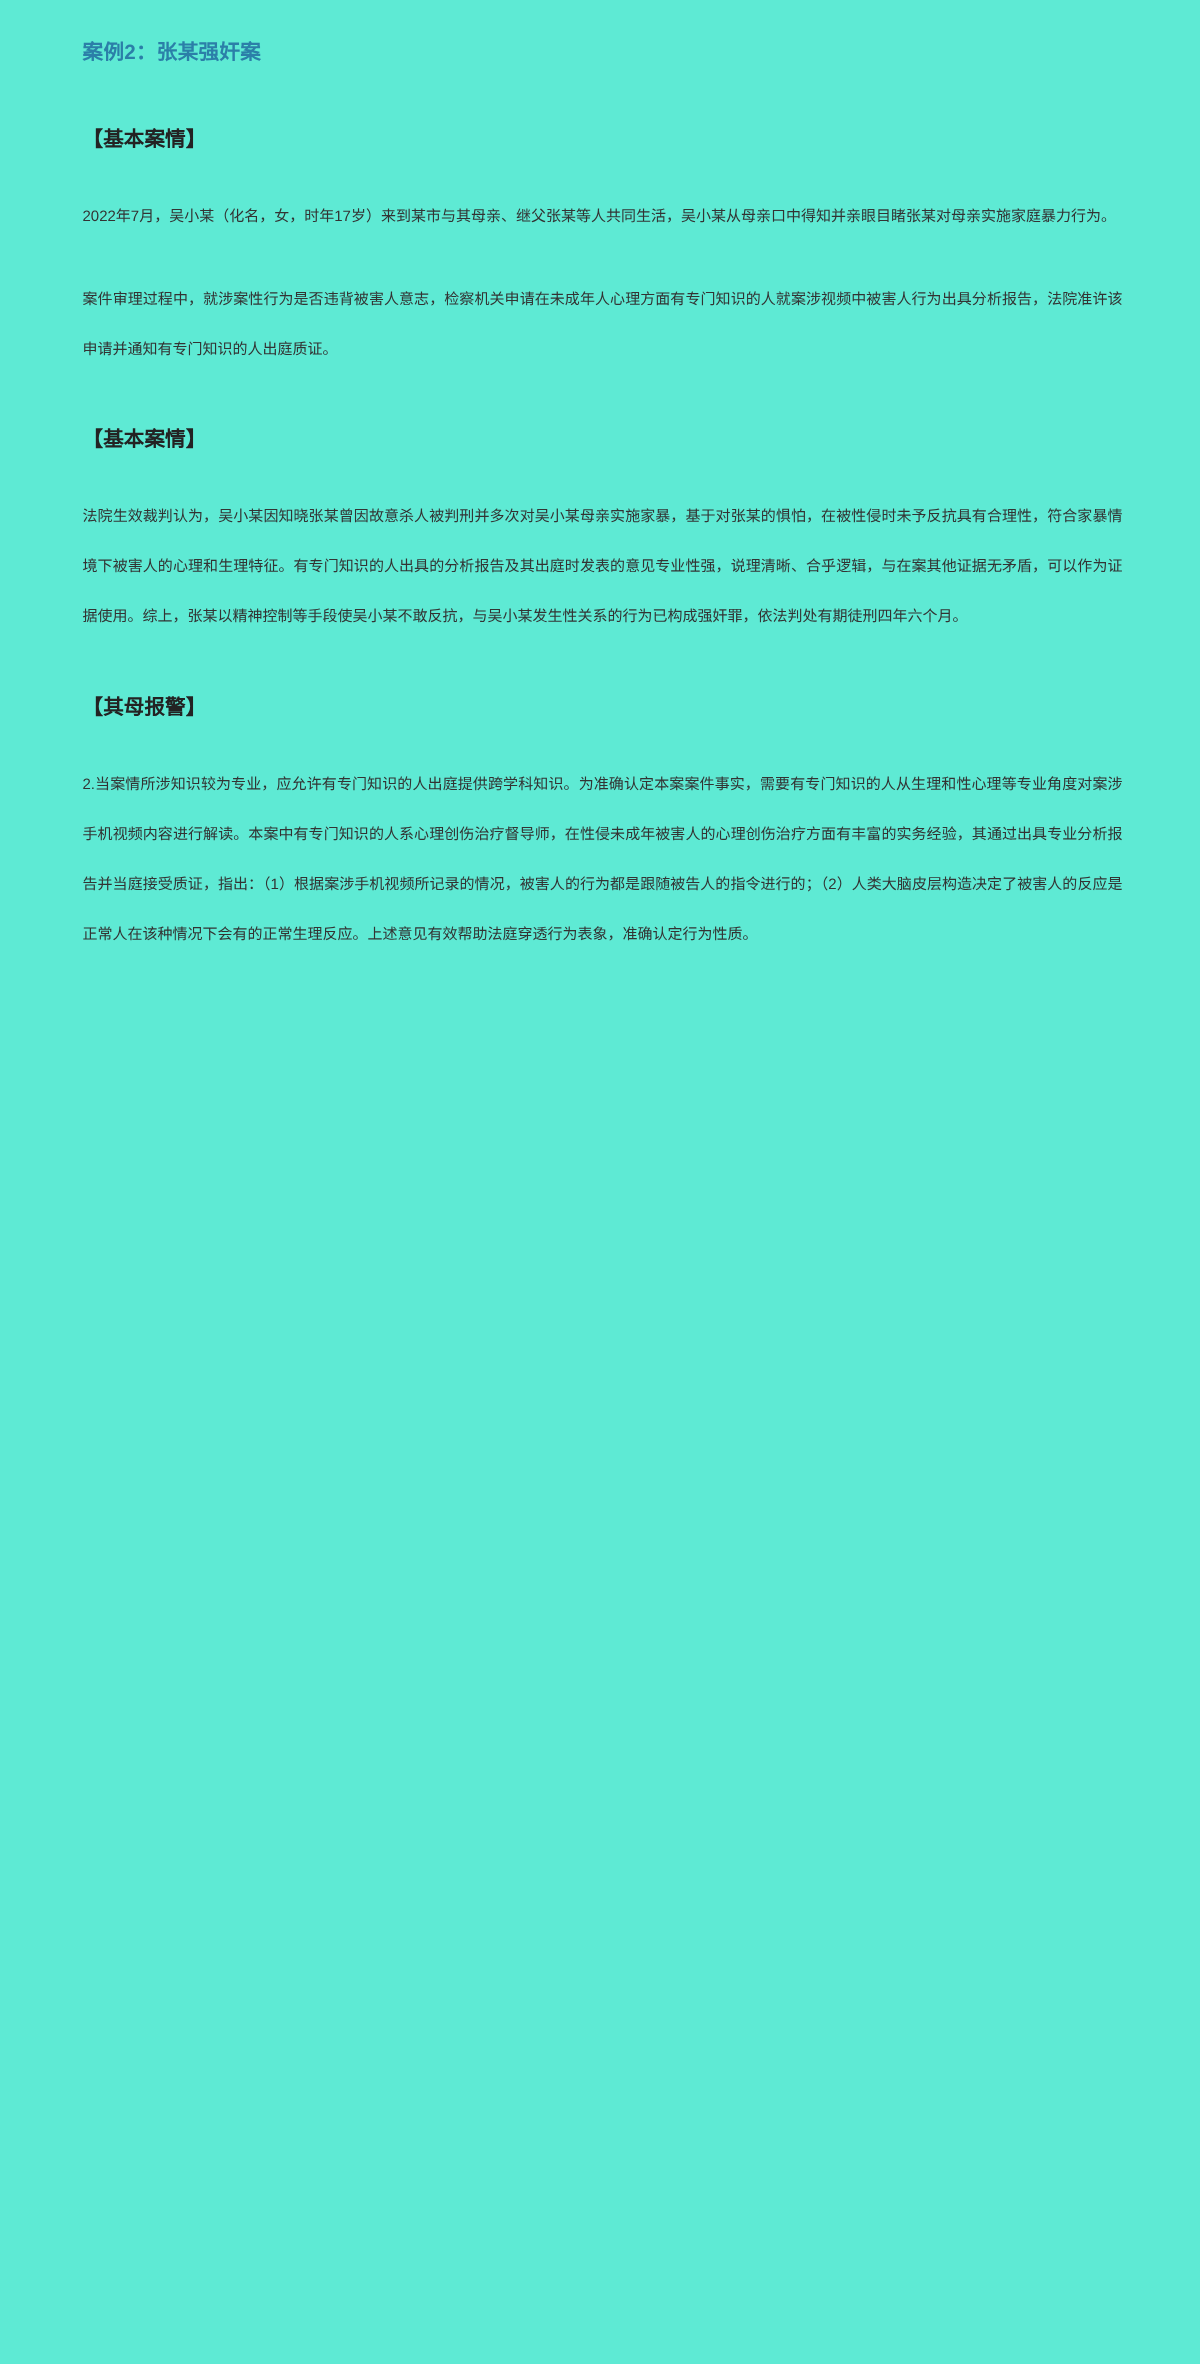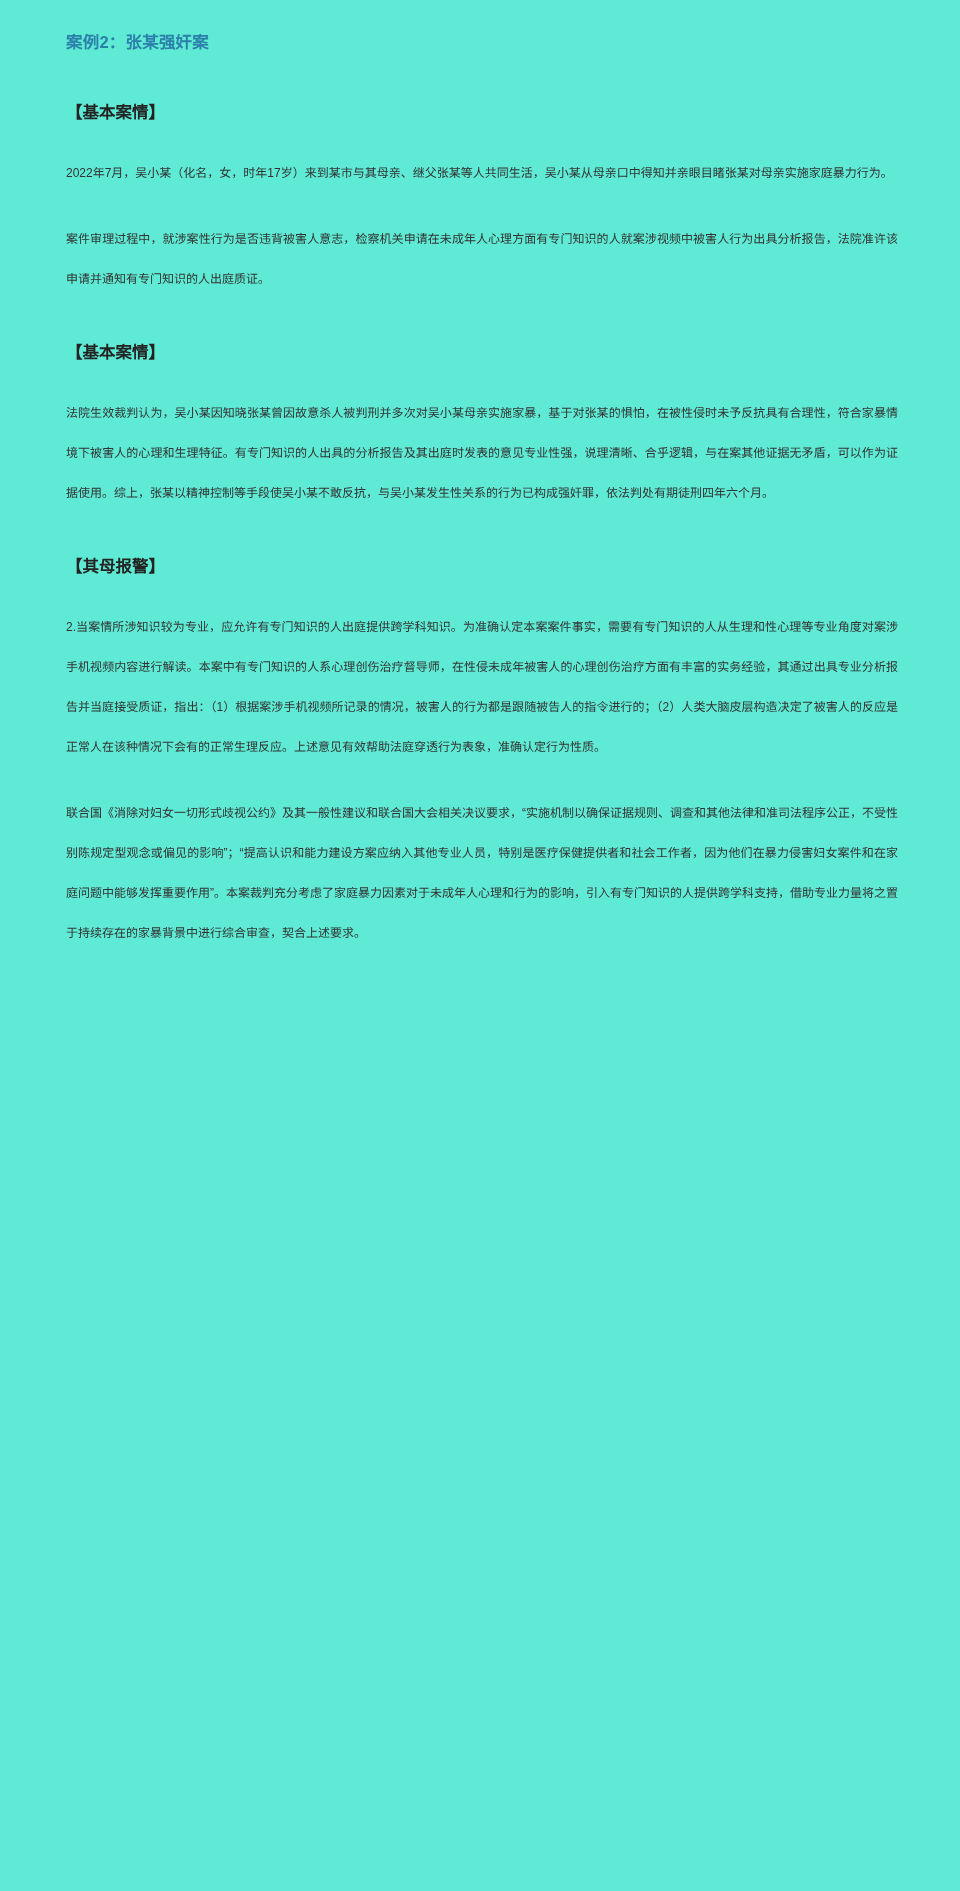--- a/index.html
+++ b/index.html
@@ -69,15 +69,14 @@
 
   <h2 class="section-head">【基本案情】</h2>
   <p class="para first-after-head">2022年7月，吴小某（化名，女，时年17岁）来到某市与其母亲、继父张某等人共同生活，吴小某从母亲口中得知并亲眼目睹张某对母亲实施家庭暴力行为。</p>
   <p class="para">案件审理过程中，就涉案性行为是否违背被害人意志，检察机关申请在未成年人心理方面有专门知识的人就案涉视频中被害人行为出具分析报告，法院准许该申请并通知有专门知识的人出庭质证。</p>
 
   <h2 class="section-head">【基本案情】</h2>
   <p class="para first-after-head">法院生效裁判认为，吴小某因知晓张某曾因故意杀人被判刑并多次对吴小某母亲实施家暴，基于对张某的惧怕，在被性侵时未予反抗具有合理性，符合家暴情境下被害人的心理和生理特征。有专门知识的人出具的分析报告及其出庭时发表的意见专业性强，说理清晰、合乎逻辑，与在案其他证据无矛盾，可以作为证据使用。综上，张某以精神控制等手段使吴小某不敢反抗，与吴小某发生性关系的行为已构成强奸罪，依法判处有期徒刑四年六个月。</p>
 
   <h2 class="section-head">【其母报警】</h2>
   <p class="para">2.当案情所涉知识较为专业，应允许有专门知识的人出庭提供跨学科知识。为准确认定本案案件事实，需要有专门知识的人从生理和性心理等专业角度对案涉手机视频内容进行解读。本案中有专门知识的人系心理创伤治疗督导师，在性侵未成年被害人的心理创伤治疗方面有丰富的实务经验，其通过出具专业分析报告并当庭接受质证，指出：（1）根据案涉手机视频所记录的情况，被害人的行为都是跟随被告人的指令进行的；（2）人类大脑皮层构造决定了被害人的反应是正常人在该种情况下会有的正常生理反应。上述意见有效帮助法庭穿透行为表象，准确认定行为性质。</p>
-  <p class="para">联合国《消除对妇女一切形式歧视公约》及其一般性建议和联合国大会相关决议要求，“实施机制以确保证据规则、调查和其他法律和准司法程序公正，不受性别陈规定型观念或偏见的影响”；“提高认识和能力建设方案应纳入其他专业人员，特别是医疗保健提供者和社会工作者，因为他们在暴力侵害妇女案件和在家庭问题中能够发挥重要作用”。本案裁判充分考虑了家庭暴力因素对于未成年人心理和行为的影响，引入有专门知识的人提供跨学科支持，借助专业力量将之置于持续存在的家暴背景中进行综合审查，契合上述要求。</p>
 
 </div>
 
 </body></html>

